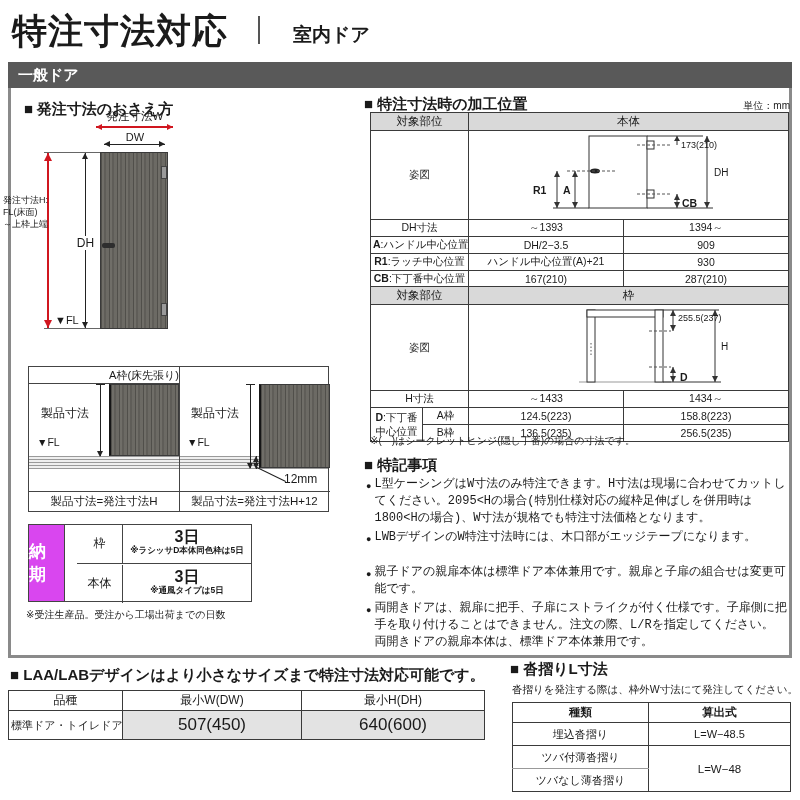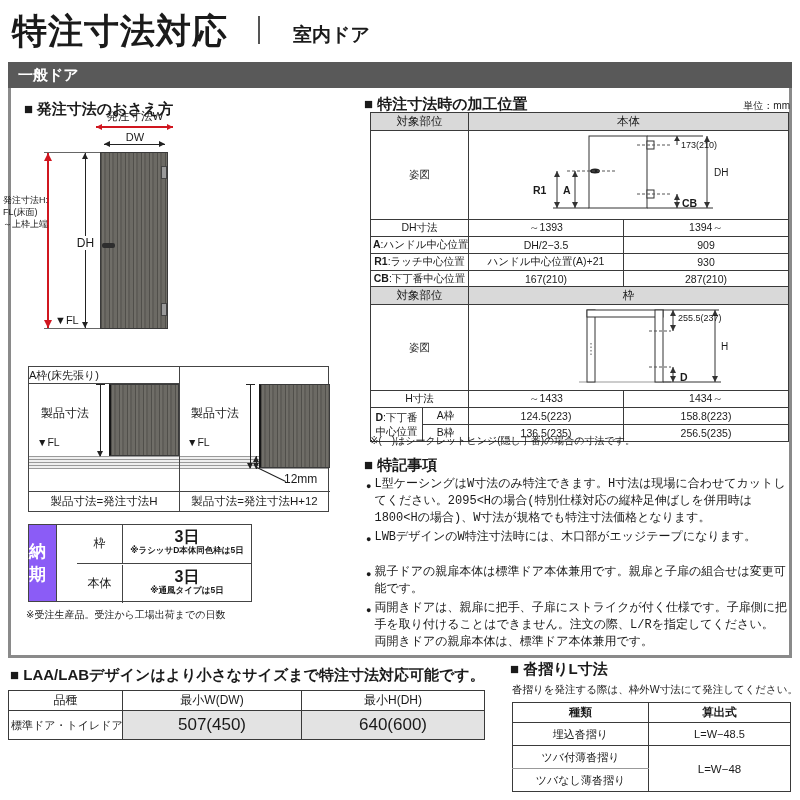--- a/index.html
+++ b/index.html
@@ -43,29 +43,29 @@
     border-left:3.5px solid transparent; border-right:3.5px solid transparent; border-top:6px solid #222; }
   .downarrow::before { content:""; position:absolute; top:0; left:-4px; width:9px; height:1px; background:#222; }
 
   
   .wood { background:
       repeating-linear-gradient(90deg, rgba(0,0,0,.22) 0 1px, rgba(255,255,255,.06) 1px 3px,
         rgba(0,0,0,.08) 3px 5px, rgba(255,255,255,.03) 5px 8px), #67655f;
       border:1px solid #3a3a3a; }
   .floorband { background:repeating-linear-gradient(180deg,#9a9a9a 0 1px,#efefef 1px 3px); }
   .cmp-box { left:28px; top:366px; width:301px; height:146px; border:1.5px solid #444; background:#fff; }
-  .cmp-head { position:absolute; top:0; height:17px; font-size:11px; text-align:left; line-height:17px;
+  .cmp-head { position:absolute; top:0; height:17px; font-size:11px; text-align:right; line-height:17px;
               border-bottom:1px solid #444; }
   .cmp-divider { position:absolute; left:150px; top:0; bottom:0; width:1px; background:#444; z-index:5; }
   .cmp-formula { position:absolute; top:124px; bottom:0; border-top:1px solid #444; font-size:11.5px;
                  display:flex; align-items:center; justify-content:center; }
 
   
   .dly-box { left:28px; top:524px; width:224px; height:78px; border:1.5px solid #444; }
-  .dly-title { position:absolute; left:0; top:0; bottom:0; width:28px; background:#8b5cf6; color:#fff;
+  .dly-title { position:absolute; left:0; top:0; bottom:0; width:36px; background:#d946ef; color:#fff;
                font-weight:bold; font-size:17px; display:flex; align-items:center; justify-content:center;
                border-right:1px solid #444; letter-spacing:1px; }
   .dly-row { position:absolute; left:48px; right:0; height:38.5px; }
   .dly-part { position:absolute; left:0; top:0; bottom:0; width:46px; border-right:1px solid #444;
               display:flex; align-items:center; justify-content:center; font-size:12px; }
   .dly-val { position:absolute; left:46px; right:0; top:0; bottom:0; text-align:center; padding-top:3px; }
   .dly-days { font-size:16px; font-weight:bold; line-height:17px; }
   .dly-note { font-size:8.5px; font-weight:bold; }
 
   

